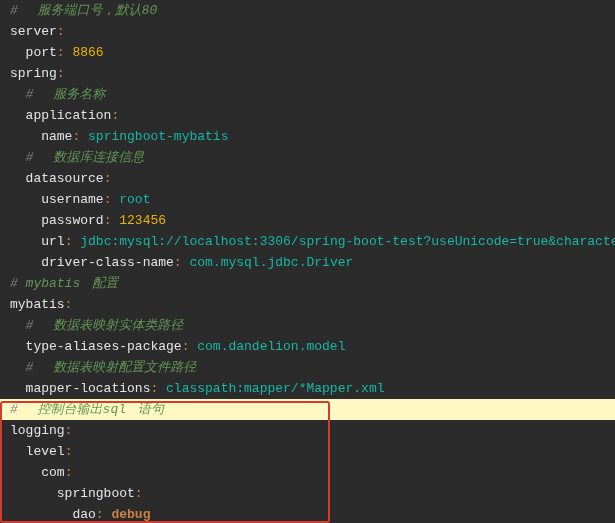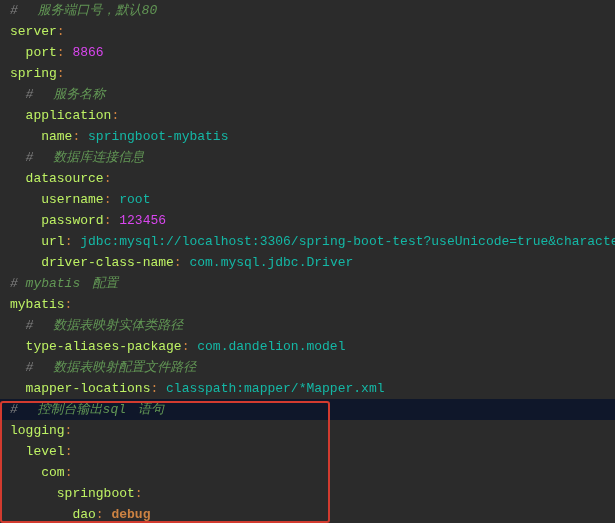--- a/index.html
+++ b/index.html
@@ -28,33 +28,33 @@
   .gutter {
     display: inline-block;
     width: 10px;
     color: #555;
     user-select: none;
   }
   .indent { color: #a9b7c6; } 
   .comment-hash   { color: #808080; font-style: italic; }
   .comment-zh     { color: #629755; font-style: italic; margin-left: 12px; }
   .comment-en     { color: #629755; font-style: italic; }
-  .key            { color: #bef264; } 
+  .key            { color: #e5e5e5; } 
   .colon          { color: #cc8242; }
   .value-str      { color: #14b8a6; }  
-  .value-num      { color: #d946ef; }  
+  .value-num      { color: #eab308; }  
   .value-hl       { color: #cc8242; font-weight: bold; }  
   .highlight-box {
     position: absolute;
     border: 2px solid #d23b2f;
     border-radius: 3px;
     pointer-events: none;
     box-sizing: border-box;
   }
   .sel {
-    background: #0f172a;
+    background: #fef9c3;
   }
 </style>
 </head>
 <body>
 
 <div class="editor" id="editor"><div class="line"><span class="gutter"> </span><span class="comment-hash"># </span><span class="comment-zh">服务端口号，默认80</span></div><div class="line"><span class="gutter"> </span><span class="key">server</span><span class="colon">:</span></div><div class="line"><span class="gutter"> </span><span class="indent">  </span><span class="key">port</span><span class="colon">: </span><span class="value-num">8866</span></div><div class="line"><span class="gutter"> </span><span class="key">spring</span><span class="colon">:</span></div><div class="line"><span class="gutter"> </span><span class="indent">  </span><span class="comment-hash"># </span><span class="comment-zh">服务名称</span></div><div class="line"><span class="gutter"> </span><span class="indent">  </span><span class="key">application</span><span class="colon">:</span></div><div class="line"><span class="gutter"> </span><span class="indent">    </span><span class="key">name</span><span class="colon">: </span><span class="value-str">springboot-mybatis</span></div><div class="line"><span class="gutter"> </span><span class="indent">  </span><span class="comment-hash"># </span><span class="comment-zh">数据库连接信息</span></div><div class="line"><span class="gutter"> </span><span class="indent">  </span><span class="key">datasource</span><span class="colon">:</span></div><div class="line"><span class="gutter"> </span><span class="indent">    </span><span class="key">username</span><span class="colon">: </span><span class="value-str">root</span></div><div class="line"><span class="gutter"> </span><span class="indent">    </span><span class="key">password</span><span class="colon">: </span><span class="value-num">123456</span></div><div class="line"><span class="gutter"> </span><span class="indent">    </span><span class="key">url</span><span class="colon">: </span><span class="value-str">jdbc:mysql://localhost:3306/spring-boot-test?useUnicode=true&amp;characterEncoding</span></div><div class="line"><span class="gutter"> </span><span class="indent">    </span><span class="key">driver-class-name</span><span class="colon">: </span><span class="value-str">com.mysql.jdbc.Driver</span></div><div class="line"><span class="gutter"> </span><span class="comment-hash"># </span><span class="comment-en">mybatis</span><span class="comment-zh">配置</span></div><div class="line"><span class="gutter"> </span><span class="key">mybatis</span><span class="colon">:</span></div><div class="line"><span class="gutter"> </span><span class="indent">  </span><span class="comment-hash"># </span><span class="comment-zh">数据表映射实体类路径</span></div><div class="line"><span class="gutter"> </span><span class="indent">  </span><span class="key">type-aliases-package</span><span class="colon">: </span><span class="value-str">com.dandelion.model</span></div><div class="line"><span class="gutter"> </span><span class="indent">  </span><span class="comment-hash"># </span><span class="comment-zh">数据表映射配置文件路径</span></div><div class="line"><span class="gutter"> </span><span class="indent">  </span><span class="key">mapper-locations</span><span class="colon">: </span><span class="value-str">classpath:mapper/*Mapper.xml</span></div><div class="line sel"><span class="gutter"> </span><span class="comment-hash"># </span><span class="comment-zh">控制台输出</span><span class="comment-en">sql</span><span class="comment-zh">语句</span></div><div class="line"><span class="gutter"> </span><span class="key">logging</span><span class="colon">:</span></div><div class="line"><span class="gutter"> </span><span class="indent">  </span><span class="key">level</span><span class="colon">:</span></div><div class="line"><span class="gutter"> </span><span class="indent">    </span><span class="key">com</span><span class="colon">:</span></div><div class="line"><span class="gutter"> </span><span class="indent">      </span><span class="key">springboot</span><span class="colon">:</span></div><div class="line"><span class="gutter"> </span><span class="indent">        </span><span class="key">dao</span><span class="colon">: </span><span class="value-hl">debug</span></div></div>
 <div class="highlight-box" id="hlbox" style="left: 0px; top: 401px; width: 330px; height: 122px;"></div>
 
 </body></html>

